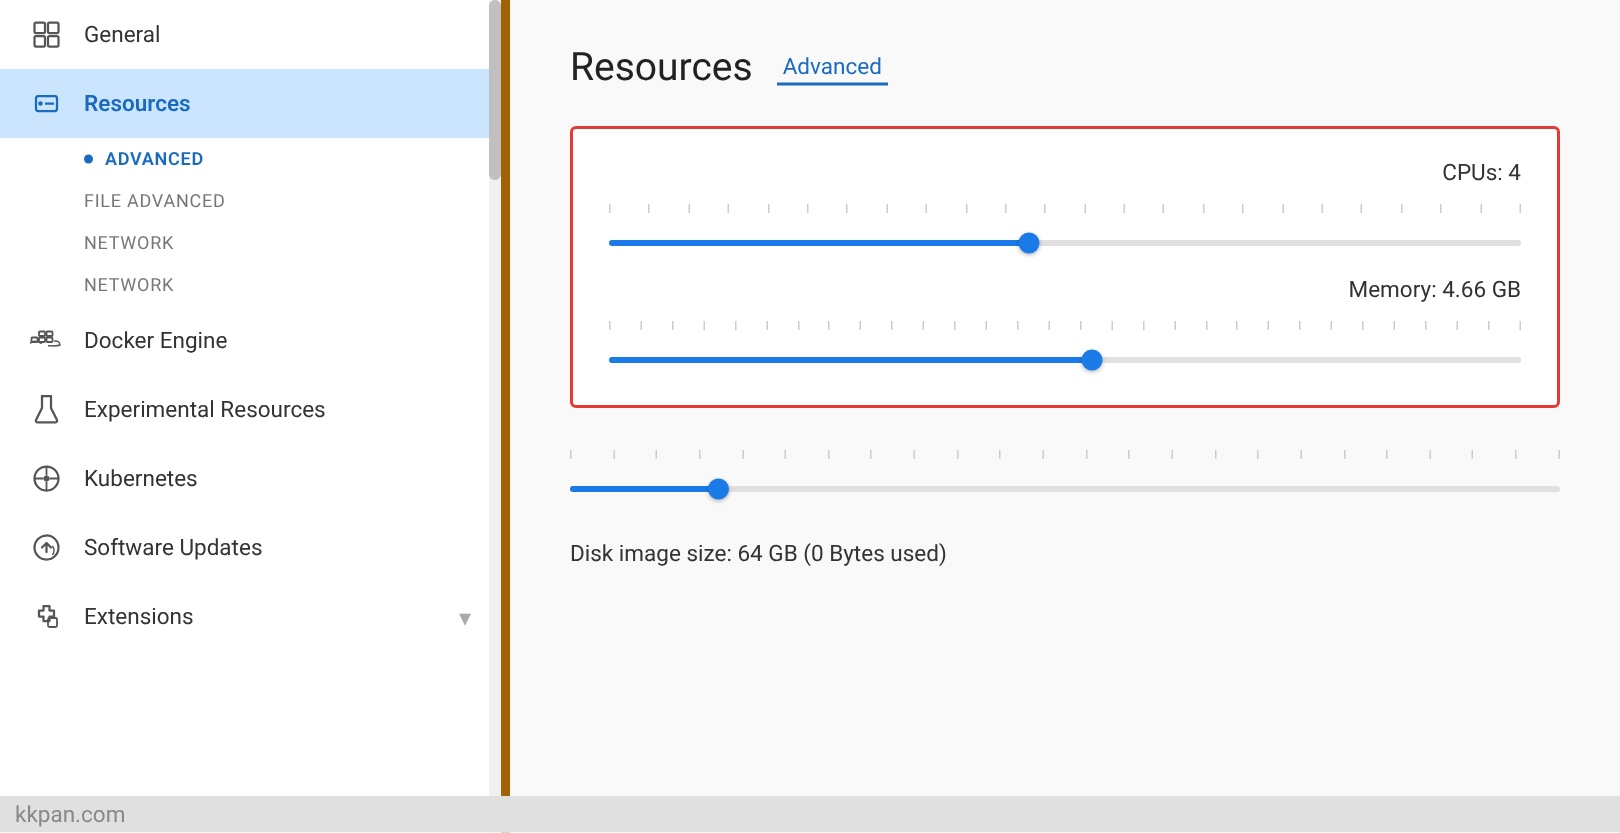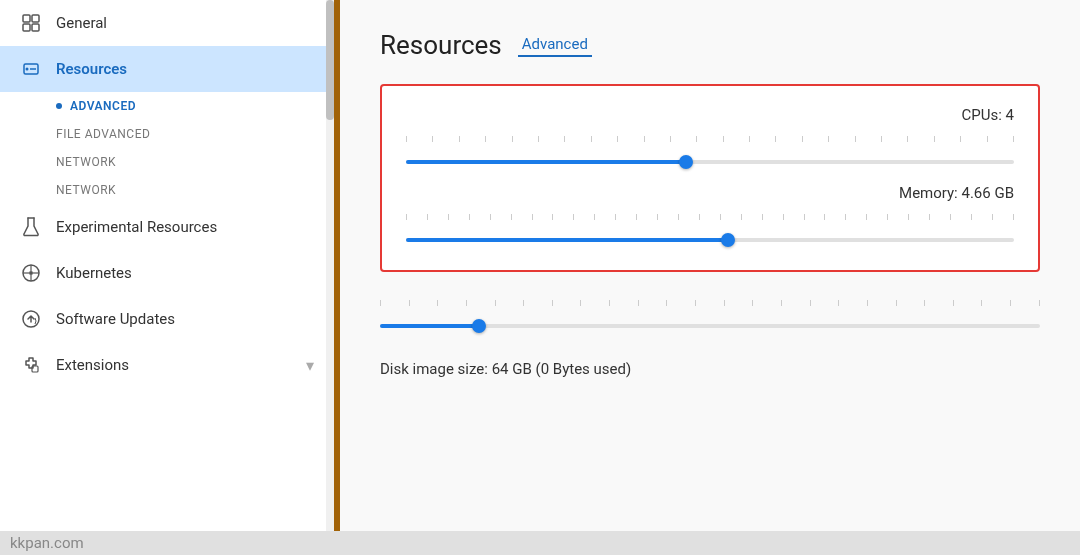--- a/index.html
+++ b/index.html
@@ -251,20 +251,34 @@
       <span>FILE ADVANCED</span>
     </div>
     <div class="sub-nav-item">
       <span>NETWORK</span>
     </div>
     <div class="sub-nav-item">
       <span>NETWORK</span>
     </div>
   </div>
 
+  <div class="nav-item">
+    <div class="nav-icon">
+      <svg width="22" height="18" viewBox="0 0 22 18" fill="none">
+        <rect x="1" y="7" width="4" height="3" rx="0.5" stroke="#555" stroke-width="1.2"></rect>
+        <rect x="6" y="7" width="4" height="3" rx="0.5" stroke="#555" stroke-width="1.2"></rect>
+        <rect x="11" y="7" width="4" height="3" rx="0.5" stroke="#555" stroke-width="1.2"></rect>
+        <rect x="6" y="3" width="4" height="3" rx="0.5" stroke="#555" stroke-width="1.2"></rect>
+        <rect x="11" y="3" width="4" height="3" rx="0.5" stroke="#555" stroke-width="1.2"></rect>
+        <path d="M16 9.5 C18 9 20 10 20 12 C18 13 14 12.5 12 12.5" stroke="#555" stroke-width="1"></path>
+        <path d="M0 11 C2 8 6 10 8 11" stroke="#555" stroke-width="1"></path>
+      </svg>
+    </div>
+    <span>Docker Engine</span>
+  </div>
 
   <div class="nav-item">
     <div class="nav-icon">
       <svg width="18" height="22" viewBox="0 0 18 22" fill="none">
         <path d="M6 2v8L2 18a1 1 0 00.9 1.5h12.2A1 1 0 0016 18l-4-8V2" stroke="#555" stroke-width="1.5" stroke-linecap="round"></path>
         <line x1="6" y1="2" x2="12" y2="2" stroke="#555" stroke-width="1.5" stroke-linecap="round"></line>
       </svg>
     </div>
     <span>Experimental Resources</span>
   </div>

